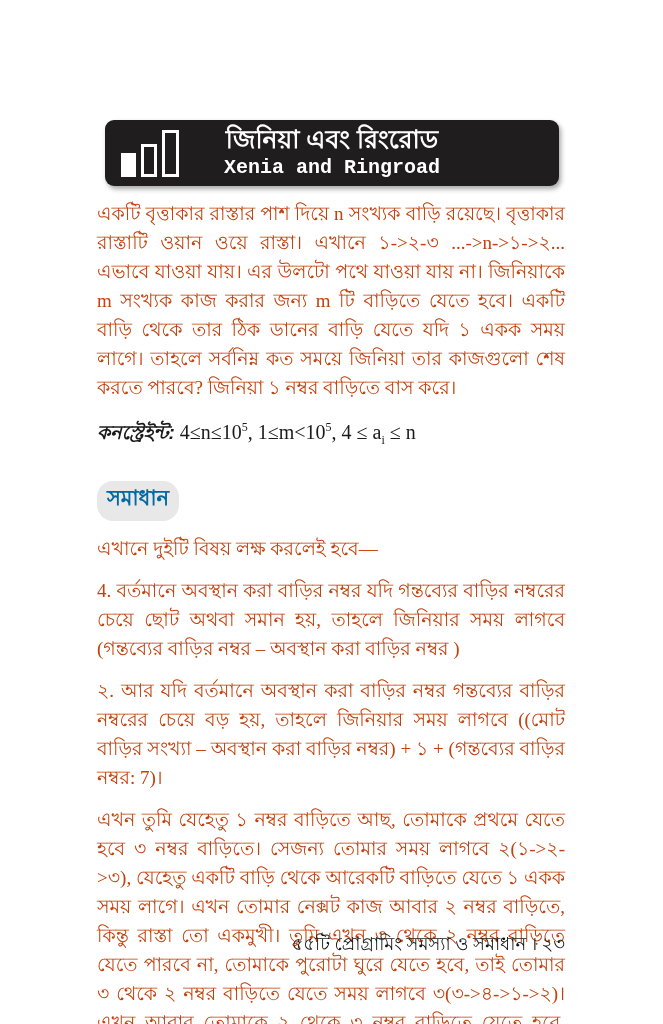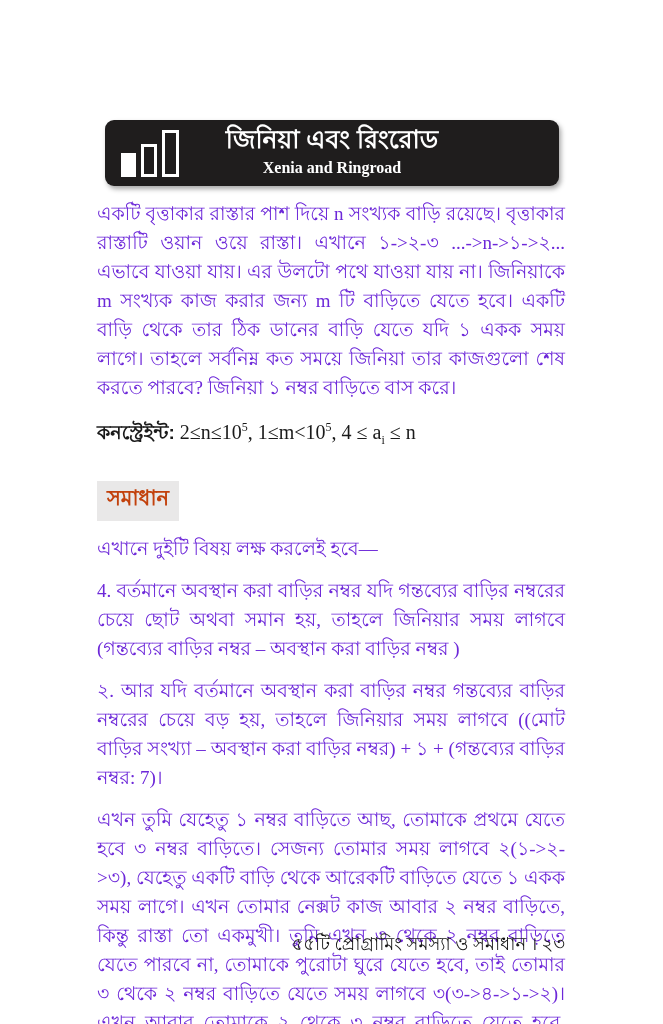--- a/index.html
+++ b/index.html
@@ -42,59 +42,60 @@
   .banner-icon .bar1 { width: 15px; height: 24px; background: #ffffff; }
   .banner-icon .bar2 { width: 16px; height: 33px; border: 3px solid #ffffff; background: transparent; }
   .banner-icon .bar3 { width: 17px; height: 47px; border: 3px solid #ffffff; background: transparent; }
   .banner-title-bn {
     font-family: "Liberation Sans", "DejaVu Sans", sans-serif;
     font-size: 25px;
     font-weight: 700;
     line-height: 32px;
   }
   .banner-title-en {
-    font-family: Liberation Serif, serif;
-    font-size: 16px;
+    font-family: Liberation Mono, monospace;
+    font-size: 20px;
     font-weight: 700;
     line-height: 26px;
   }
   
   .body-para {
     font-size: 19px;
     line-height: 29px;
     text-align: justify;
     margin-top: 13px;
-    color: #6d28d9;
+    color: #c2410c;
   }
   .constraint-line {
     margin-top: 11px;
     font-size: 19px;
     line-height: 28px;
   }
   .constraint-label {
     font-weight: 700;
     font-family: "Liberation Sans", "DejaVu Sans", sans-serif;
+    font-style: italic;
   }
   .constraint-math {
     font-family: "Liberation Serif", "DejaVu Serif", serif;
     font-size: 20px;
   }
   .constraint-math sup { font-size: 12px; }
   .constraint-math sub { font-size: 12px; }
   
   .solution-chip {
     display: inline-block;
     margin-top: 27px;
     background: #e9e8e8;
-    border-radius: 0;
+    border-radius: 16px;
     padding: 1px 10px 4px 10px;
     font-family: "Liberation Sans", "DejaVu Sans", sans-serif;
     font-size: 21px;
     font-weight: 700;
-    color: #c2410c;
+    color: #0369a1;
   }
   
   .footer {
     position: absolute;
     right: 98px;
     top: 930px;
     font-size: 18px;
     color: #161616;
     text-align: center;
   }
@@ -111,21 +112,21 @@
         <span class="bar bar2"></span>
         <span class="bar bar3"></span>
       </span>
       <div class="banner-title-bn">জিনিয়া এবং রিংরোড</div>
       <div class="banner-title-en">Xenia and Ringroad</div>
     </div>
 
     <p class="body-para">একটি বৃত্তাকার রাস্তার পাশ দিয়ে n সংখ্যক বাড়ি রয়েছে। বৃত্তাকার রাস্তাটি ওয়ান ওয়ে রাস্তা। এখানে ১-&gt;২-৩ ...-&gt;n-&gt;১-&gt;২... এভাবে যাওয়া যায়। এর উলটো পথে যাওয়া যায় না। জিনিয়াকে m সংখ্যক কাজ করার জন্য m টি বাড়িতে যেতে হবে। একটি বাড়ি থেকে তার ঠিক ডানের বাড়ি যেতে যদি ১ একক সময় লাগে। তাহলে সর্বনিম্ন কত সময়ে জিনিয়া তার কাজগুলো শেষ করতে পারবে? জিনিয়া ১ নম্বর বাড়িতে বাস করে।</p>
 
     <p class="constraint-line">
-      <span class="constraint-label">কনস্ট্রেইন্ট:</span><span class="constraint-math"><span> 2≤n≤10</span><sup>5</sup><span>, 1≤m&lt;10</span><sup>5</sup><span>, 4 ≤ a</span><sub>i</sub><span> ≤ n</span></span>
+      <span class="constraint-label">কনস্ট্রেইন্ট:</span><span class="constraint-math"><span> 4≤n≤10</span><sup>5</sup><span>, 1≤m&lt;10</span><sup>5</sup><span>, 4 ≤ a</span><sub>i</sub><span> ≤ n</span></span>
     </p>
 
     <div>
       <span class="solution-chip">সমাধান</span>
       <p class="body-para">এখানে দুইটি বিষয় লক্ষ করলেই হবে—</p>
       <p class="body-para">4. বর্তমানে অবস্থান করা বাড়ির নম্বর যদি গন্তব্যের বাড়ির নম্বরের চেয়ে ছোট অথবা সমান হয়, তাহলে জিনিয়ার সময় লাগবে (গন্তব্যের বাড়ির নম্বর – অবস্থান করা বাড়ির নম্বর )</p>
       <p class="body-para">২. আর যদি বর্তমানে অবস্থান করা বাড়ির নম্বর গন্তব্যের বাড়ির নম্বরের চেয়ে বড় হয়, তাহলে জিনিয়ার সময় লাগবে ((মোট বাড়ির সংখ্যা – অবস্থান করা বাড়ির নম্বর) + ১ + (গন্তব্যের বাড়ির নম্বর: 7)।</p>
       <p class="body-para">এখন তুমি যেহেতু ১ নম্বর বাড়িতে আছ, তোমাকে প্রথমে যেতে হবে ৩ নম্বর বাড়িতে। সেজন্য তোমার সময় লাগবে ২(১-&gt;২-&gt;৩), যেহেতু একটি বাড়ি থেকে আরেকটি বাড়িতে যেতে ১ একক সময় লাগে। এখন তোমার নেক্সট কাজ আবার ২ নম্বর বাড়িতে, কিন্তু রাস্তা তো একমুখী। তুমি এখন ৩ থেকে ২ নম্বর বাড়িতে যেতে পারবে না, তোমাকে পুরোটা ঘুরে যেতে হবে, তাই তোমার ৩ থেকে ২ নম্বর বাড়িতে যেতে সময় লাগবে ৩(৩-&gt;৪-&gt;১-&gt;২)। এখন আবার তোমাকে ২ থেকে ৩ নম্বর বাড়িতে যেতে হবে, যেহেতু তোমার</p>
     </div>
 

